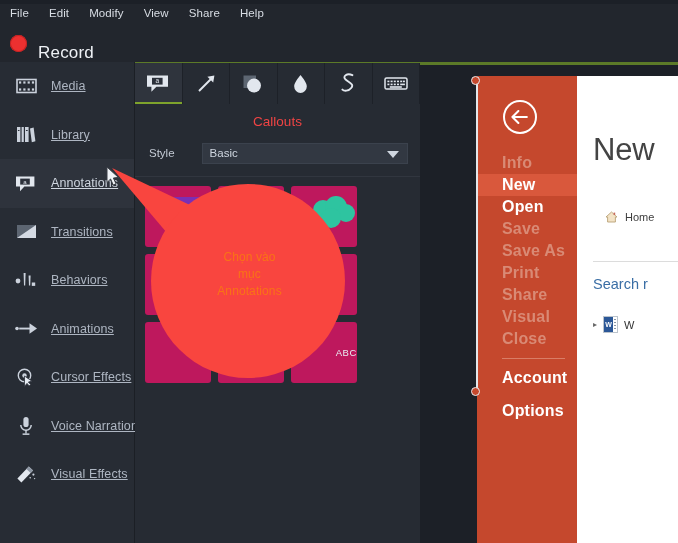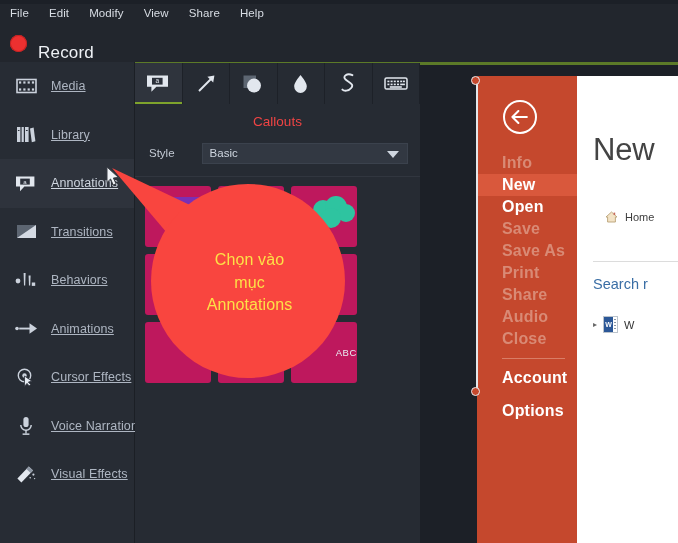--- a/index.html
+++ b/index.html
@@ -186,21 +186,21 @@
     margin: 2px 1px;
   }
 
   
   .callout-layer {
     position: absolute; left: 0; top: 0; width: 678px; height: 543px;
     pointer-events: none; z-index: 40;
   }
   .callout-text {
     position: absolute; left: 152px; top: 249px; width: 195px;
-    text-align: center; color: #fde047; font-size: 16px;
+    text-align: center; color: #f97316; font-size: 12px;
     line-height: 1.42; z-index: 42; letter-spacing: .1px;
   }
   .cursor-arrow { position: absolute; left: 106px; top: 166px; z-index: 44; }
 </style>
 </head>
 <body>
 
 <div id="app">
 
   <div class="menubar">
@@ -480,21 +480,21 @@
         </svg>
       </div>
       <div class="bs-menu">
         <div class="bs-item dim">Info</div>
         <div class="bs-item sel">New</div>
         <div class="bs-item">Open</div>
         <div class="bs-item dim">Save</div>
         <div class="bs-item dim">Save As</div>
         <div class="bs-item dim">Print</div>
         <div class="bs-item dim">Share</div>
-        <div class="bs-item dim">Audio</div>
+        <div class="bs-item dim">Visual</div>
         <div class="bs-item dim">Close</div>
         <div class="bs-sep"></div>
         <div class="bs-item">Account</div>
         <div class="bs-gap"></div>
         <div class="bs-item">Options</div>
       </div>
     </div>
 
     <div class="vline"></div>
     <div class="handle" style="left:51px; top:14px;"></div>

